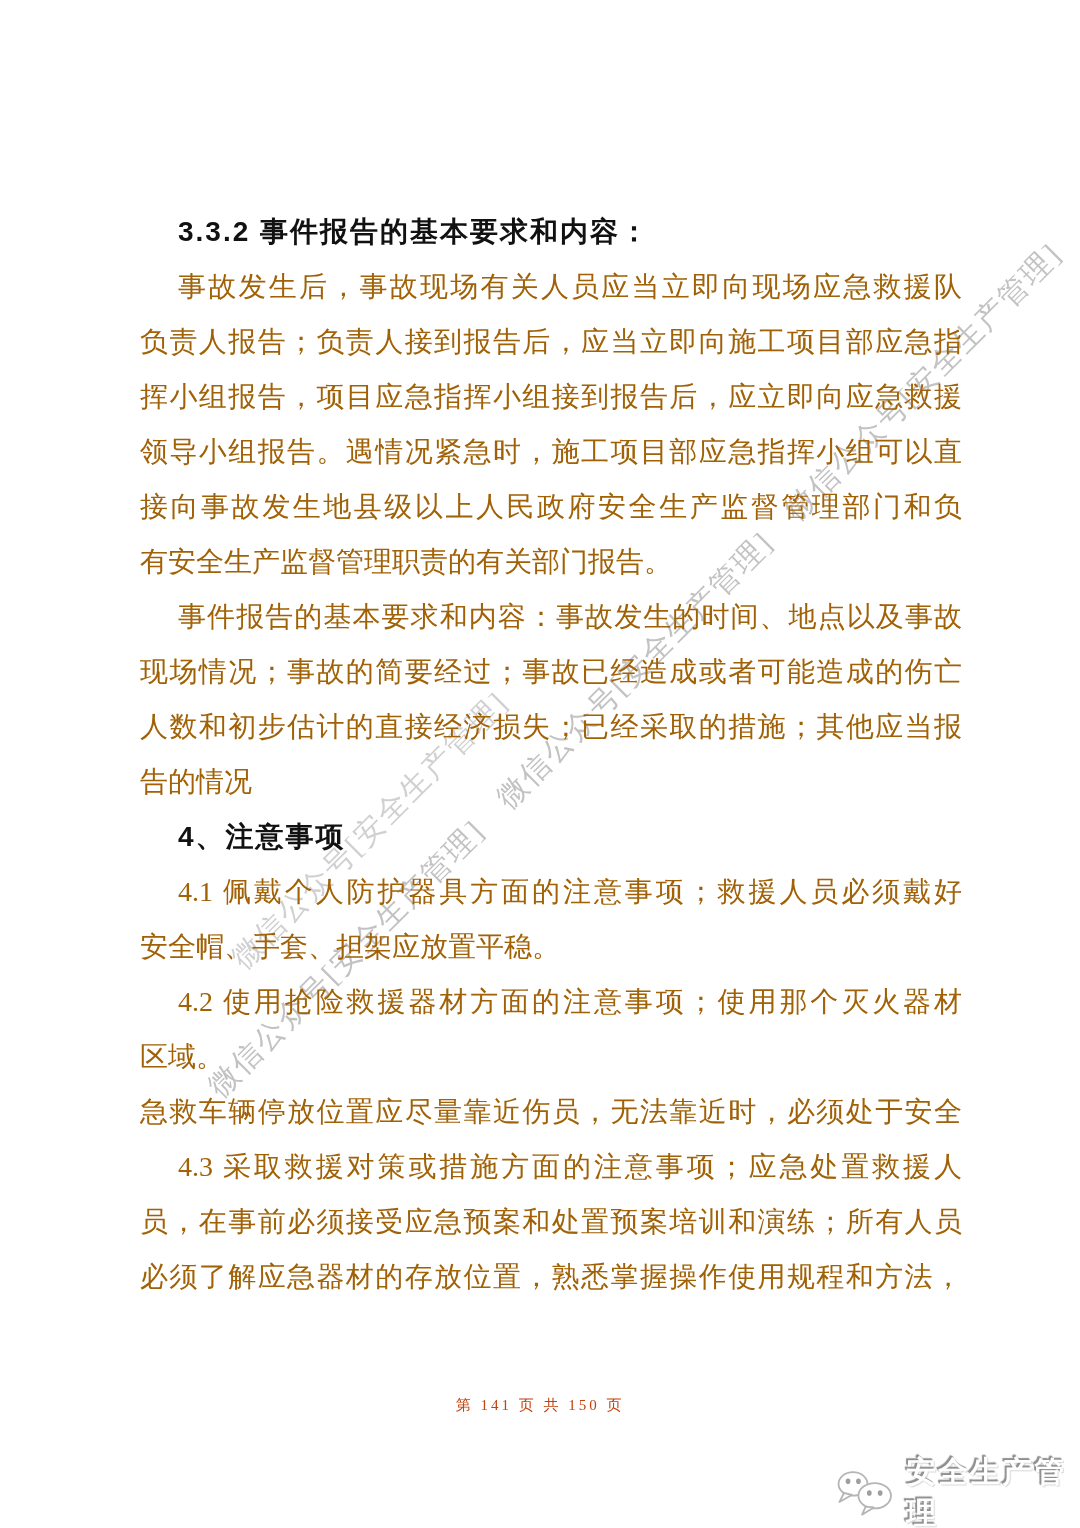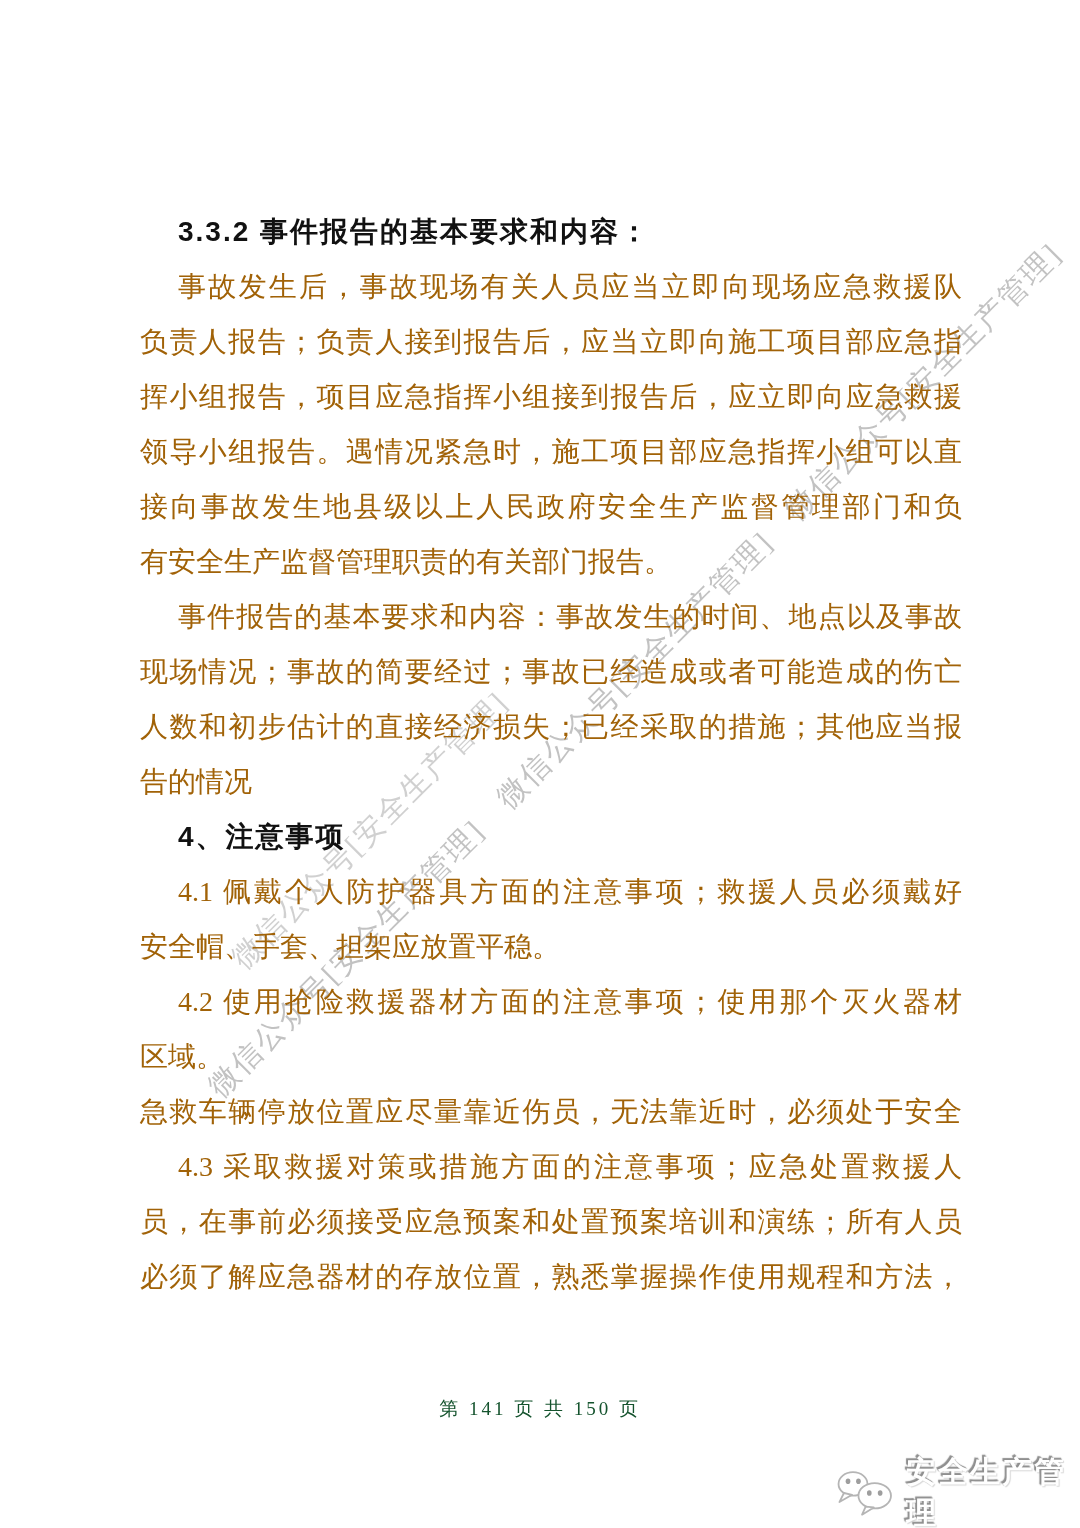--- a/index.html
+++ b/index.html
@@ -38,21 +38,21 @@
     text-align-last:justify;
   }
   .line.indent{text-indent:38px;}
   .line.h{
     font-family:"Liberation Sans","DejaVu Sans",sans-serif;
     font-weight:600;letter-spacing:2px;color:#111;
   }
 
   .footer{
     position:absolute;left:0;top:1396px;width:1080px;z-index:1;
-    text-align:center;font-size:19px;letter-spacing:3px;color:#14532d;
+    text-align:center;font-size:15px;letter-spacing:3px;color:#c2410c;
     font-family:"Liberation Serif","DejaVu Serif",serif;
   }
 
   
   .brand{
     position:absolute;left:834px;top:1452px;z-index:1;
     display:flex;align-items:center;gap:9px;
   }
   .brand-text{
     font-family:"Liberation Sans","DejaVu Sans",sans-serif;

